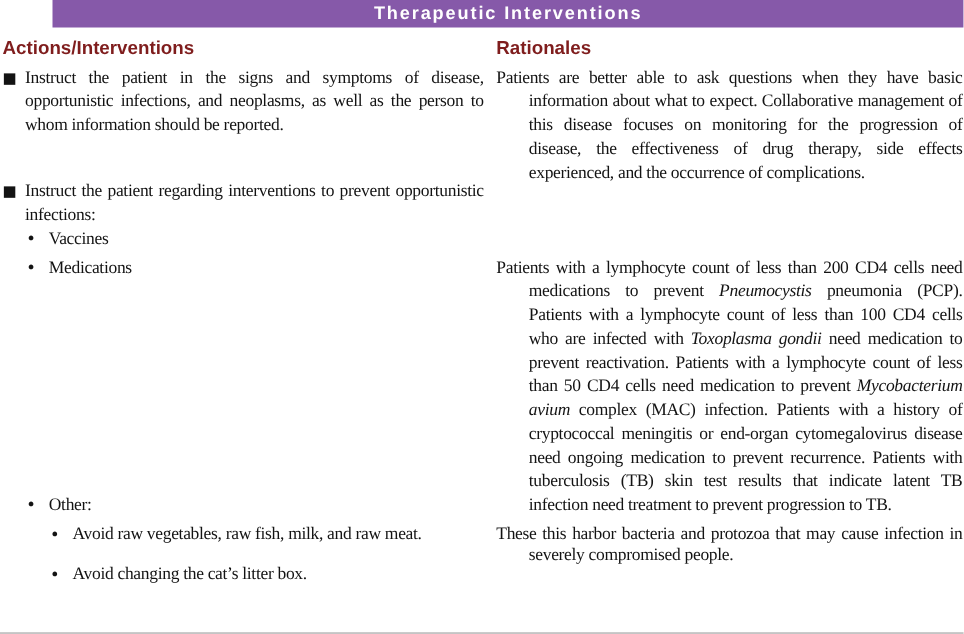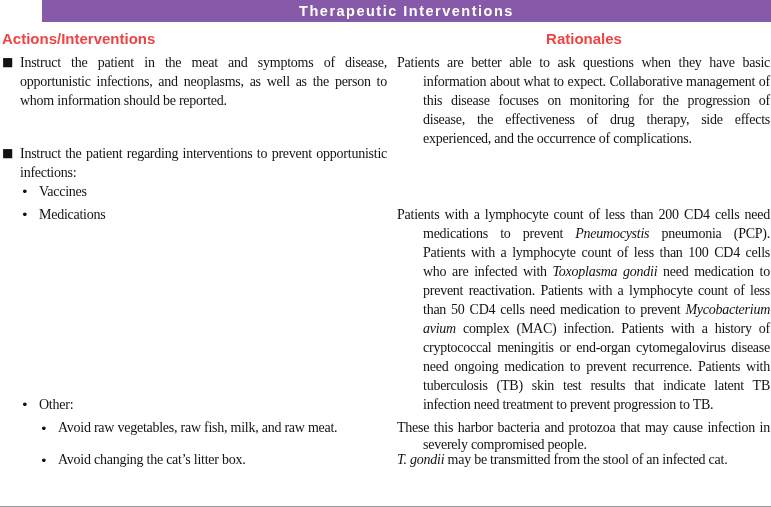--- a/index.html
+++ b/index.html
@@ -29,24 +29,24 @@
     margin-left: 42px;
   }
 
   .colheads {
     display: grid;
     grid-template-columns: 388px 1fr;
     padding: 8px 0 0 2px;
     font-family: "Liberation Sans", sans-serif;
     font-weight: bold;
     font-size: 15px;
-    color: #ef4444;
+    color: #7f1d1d;
     line-height: 17px;
   }
-  .colheads .rh { padding-left: 7px; text-align: center; }
+  .colheads .rh { padding-left: 7px; }
 
   .tbody { margin-top: 6px; padding-left: 2px; }
 
   .row { display: grid; grid-template-columns: 388px 1fr; }
   .row .left  { padding-right: 3px; }
   .row .right { padding-left: 7px; padding-right: 1px; }
 
   
   .row:nth-child(2) { margin-top: -4px; }
   .row:nth-child(4) { margin-top: 4px; }
@@ -104,21 +104,21 @@
   <div class="colheads">
     <div class="lh">Actions/Interventions</div>
     <div class="rh">Rationales</div>
   </div>
 
   <div class="tbody" id="rows">
       <div class="row">
         <div class="cell left">
           <div class="item lvl1">
             <span class="marker square">■</span>
-            <span class="itext">Instruct the patient in the meat and symptoms of disease, opportunistic infections, and neoplasms, as well as the person to whom information should be reported.</span>
+            <span class="itext">Instruct the patient in the signs and symptoms of disease, opportunistic infections, and neoplasms, as well as the person to whom information should be reported.</span>
           </div>
         </div>
         <div class="cell right">
           <div class="para">Patients are better able to ask questions when they have basic information about what to expect. Collaborative management of this disease focuses on monitoring for the progression of disease, the effectiveness of drug therapy, side effects experienced, and the occurrence of complications.</div>
         </div>
       </div>
       <div class="row">
         <div class="cell left">
           <div class="item lvl1">
             <span class="marker square">■</span>
@@ -160,19 +160,16 @@
           <div class="para">These this harbor bacteria and protozoa that may cause infection in severely compromised people.</div>
         </div>
       </div>
       <div class="row">
         <div class="cell left">
           <div class="item lvl3">
             <span class="marker dot">•</span>
             <span class="itext">Avoid changing the cat’s litter box.</span>
           </div>
         </div>
-        <div class="cell right">
-          <div class="para"><i>T. gondii</i> may be transmitted from the stool of an infected cat.</div>
-        </div>
       </div>
     </div>
 
 </div>
 
 </body></html>

